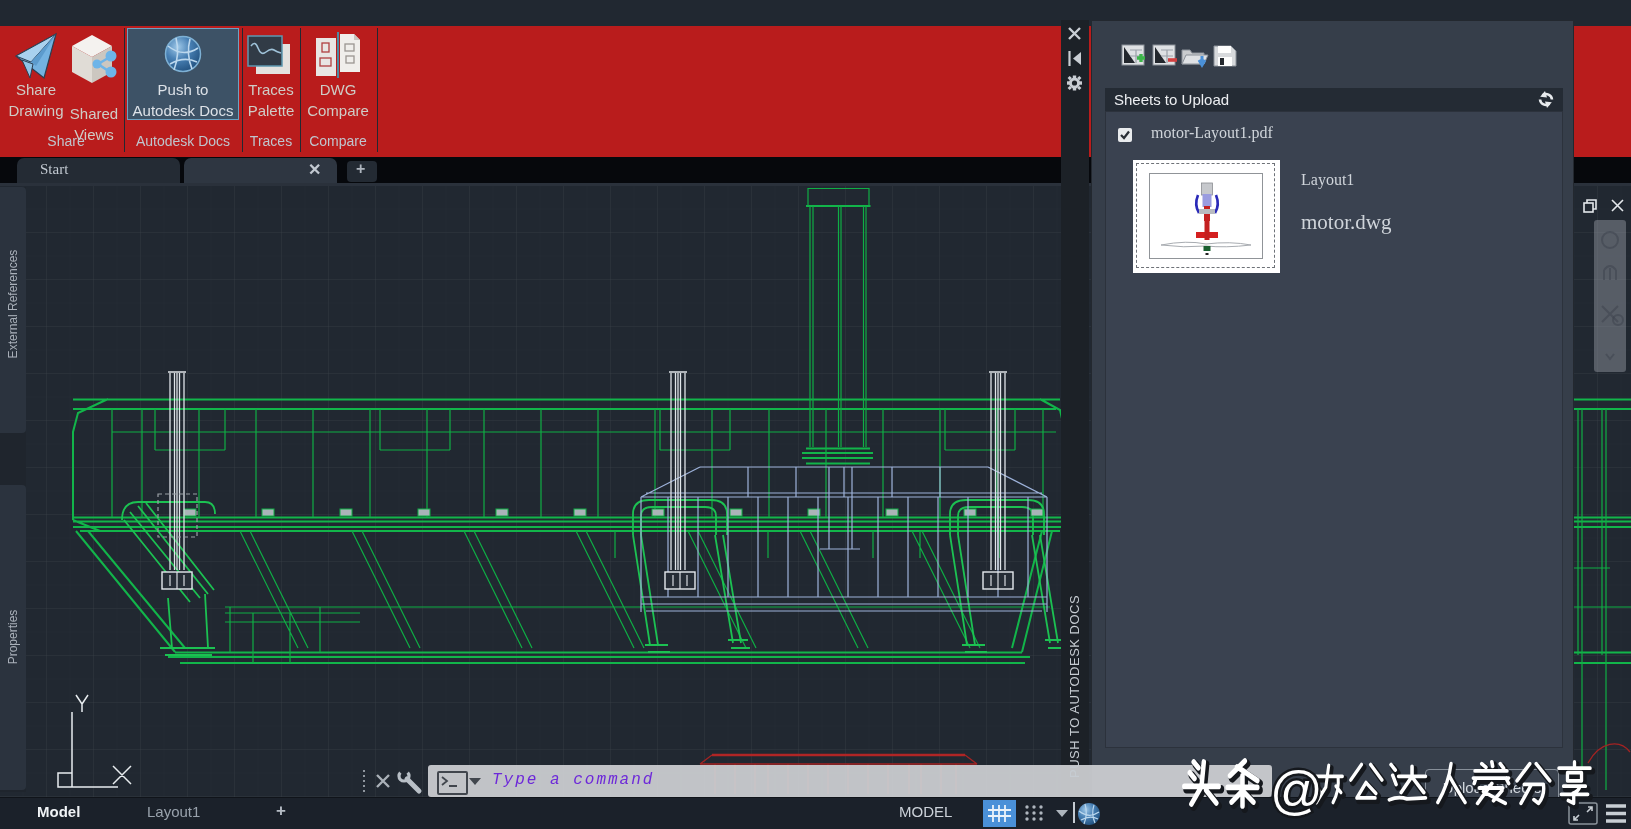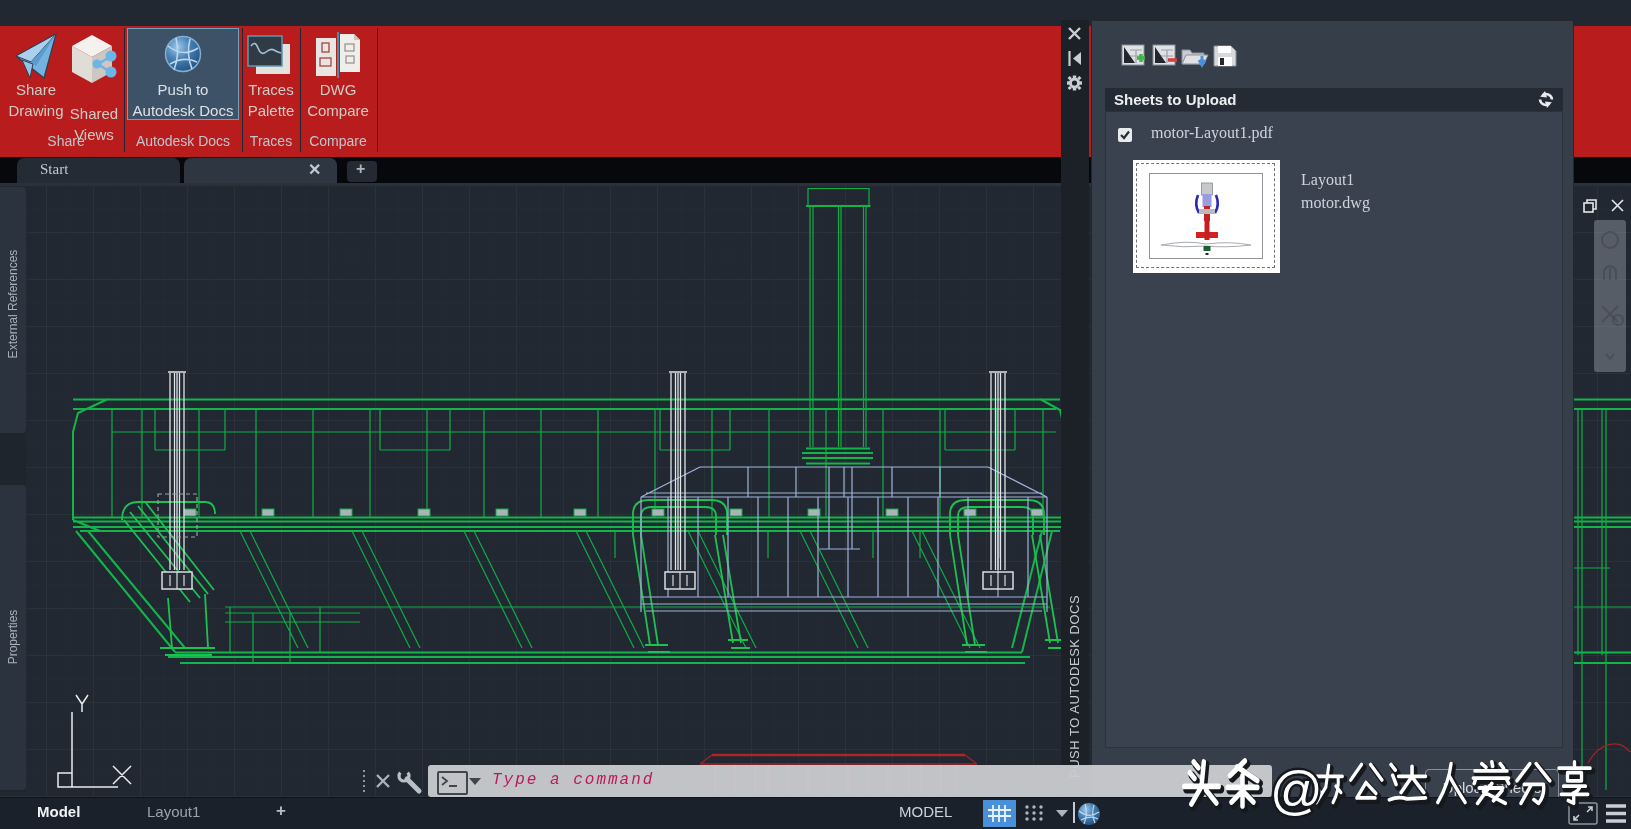--- a/index.html
+++ b/index.html
@@ -17,21 +17,21 @@
   
   #tabrow{left:0;top:157px;width:1631px;height:28px;background:#06080c;}
   .ftab{position:absolute;top:1px;height:27px;border-radius:7px 7px 0 0;}
   #tabstrip{left:0;top:183px;width:1631px;height:3px;background:#2a313b;}
   
   .ltab{position:absolute;left:0;width:26px;background:#2b333e;border-radius:0 4px 4px 0;}
   .vtext{color:#aab1ba;font-size:12px;white-space:nowrap;transform:rotate(-90deg);transform-origin:center;}
   
   #ptitle{left:1061px;top:20px;width:28px;height:790px;background:#1c2127;}
   #palette{left:1091px;top:20px;width:483px;height:790px;background:#363e4a;border:1px solid #23282f;box-sizing:border-box;}
-  #sheader{position:absolute;left:13px;top:67px;width:458px;height:23px;background:#242b34;color:#eceef1;font-size:15px;font-weight:bold;line-height:23px;padding-left:9px;box-sizing:border-box;}
+  #sheader{position:absolute;left:13px;top:67px;width:458px;height:23px;background:#242b34;color:#eceef1;font-size:15px;font-weight:normal;line-height:23px;padding-left:9px;box-sizing:border-box;}
   #sbody{position:absolute;left:13px;top:90px;width:458px;height:637px;background:#3a4250;border:1px solid #2c323c;box-sizing:border-box;font-family:Liberation Serif, serif;}
   
   #cmdbar{left:428px;top:765px;width:844px;height:32px;background:rgba(206,208,211,0.93);border-radius:3px;}
   
   #statusbar{left:0;top:797px;width:1631px;height:32px;background:#1b212a;border-top:1px solid #10141a;box-sizing:border-box;}
 </style>
 </head>
 <body>
 <div id="app">
 <div class="abs" id="ribbon">
@@ -237,40 +237,40 @@
       <rect x="53.5" y="21" width="9" height="13" fill="#9a9ce0"></rect>
       <rect x="55" y="33" width="6" height="15" fill="#c42020"></rect>
       <rect x="50" y="36" width="16" height="5" fill="#b8bbc0"></rect>
       <rect x="47" y="59" width="22" height="6" fill="#d42020"></rect>
       <rect x="55.5" y="47" width="5" height="20" fill="#c42020"></rect>
       <path d="M12,72 q26,-5 45,-1 q24,-3 45,1 q-26,3 -45,1 q-22,2 -45,-1 Z" fill="none" stroke="#a8acb1" stroke-width="1"></path>
       <rect x="54.5" y="73" width="7" height="5" fill="#1a6030"></rect>
       <rect x="56.5" y="80" width="3" height="2" fill="#222"></rect>
     </svg>
     <span style="position:absolute;left:195px;top:59px;font-size:16px;color:#cfd4da;">Layout1</span>
-    <span style="position:absolute;left:195px;top:82px;font-size:16px;color:#cfd4da;">motor.dwg</span>
+    <span style="position:absolute;left:195px;top:98px;font-size:21px;color:#cfd4da;">motor.dwg</span>
   </div>
   <div style="position:absolute;left:333px;top:748px;width:134px;height:38px;border:1.5px solid #878f99;border-radius:4px;background:#39414d;box-sizing:border-box;color:#d3d8de;font-size:15px;text-align:center;line-height:35px;">Upload Sheets</div>
 </div>
 
 <svg class="abs" style="left:360px;top:765px;" width="66" height="32" viewBox="0 0 66 32">
   <path d="M4,5 v2 M4,10 v2 M4,15 v2 M4,20 v2 M4,25 v2" stroke="#8f969e" stroke-width="2"></path>
   <path d="M17,10 L29,22 M29,10 L17,22" stroke="#aab1b8" stroke-width="2.4"></path>
   <g stroke="#b8bfc6" fill="none">
         <circle cx="44" cy="11" r="5" stroke-width="3.2" stroke-dasharray="19,8"></circle>
         <path d="M47,14 L59,26" stroke-width="5" stroke-linecap="round"></path>
       </g>
 </svg>
 <div class="abs" id="cmdbar">
   <div style="position:absolute;left:9px;top:6px;width:27px;height:20px;border:2px solid #41464d;border-radius:2px;"></div>
   <svg style="position:absolute;left:9px;top:6px;" width="27" height="20" viewBox="0 0 27 20">
         <path d="M5,6 l5,4 -5,4 M12,15 h8" stroke="#41464d" stroke-width="1.8" fill="none"></path>
       </svg>
   <div style="position:absolute;left:41px;top:13px;width:0;height:0;border-left:6px solid transparent;border-right:6px solid transparent;border-top:7px solid #41464d;"></div>
-  <span style="position:absolute;left:64px;top:6px;font-family:'Liberation Mono',monospace;font-style:italic;font-size:16px;letter-spacing:2px;color:#be185d;">Type a command</span>
+  <span style="position:absolute;left:64px;top:6px;font-family:'Liberation Mono',monospace;font-style:italic;font-size:16px;letter-spacing:2px;color:#6d28d9;">Type a command</span>
 </div>
 
 <div class="abs" id="statusbar">
   <span style="position:absolute;left:37px;top:5px;font-size:15px;font-weight:bold;color:#f0f3f6;">Model</span>
   <span style="position:absolute;left:147px;top:5px;font-size:15px;color:#99a2ac;">Layout1</span>
   <span style="position:absolute;left:276px;top:3px;font-size:17px;font-weight:bold;color:#b5bcc4;">+</span>
   <span style="position:absolute;left:899px;top:5px;font-size:15px;color:#ccd2d9;">MODEL</span>
   <div style="position:absolute;left:983px;top:2px;width:33px;height:27px;background:#4a90d8;"></div>
   <svg style="position:absolute;left:983px;top:2px;" width="33" height="27" viewBox="0 0 33 27">
     <path d="M10,5 V22 M16,5 V22 M22,5 V22 M5,10 H28 M5,16 H28" stroke="#eaf2fa" stroke-width="1.8"></path>

